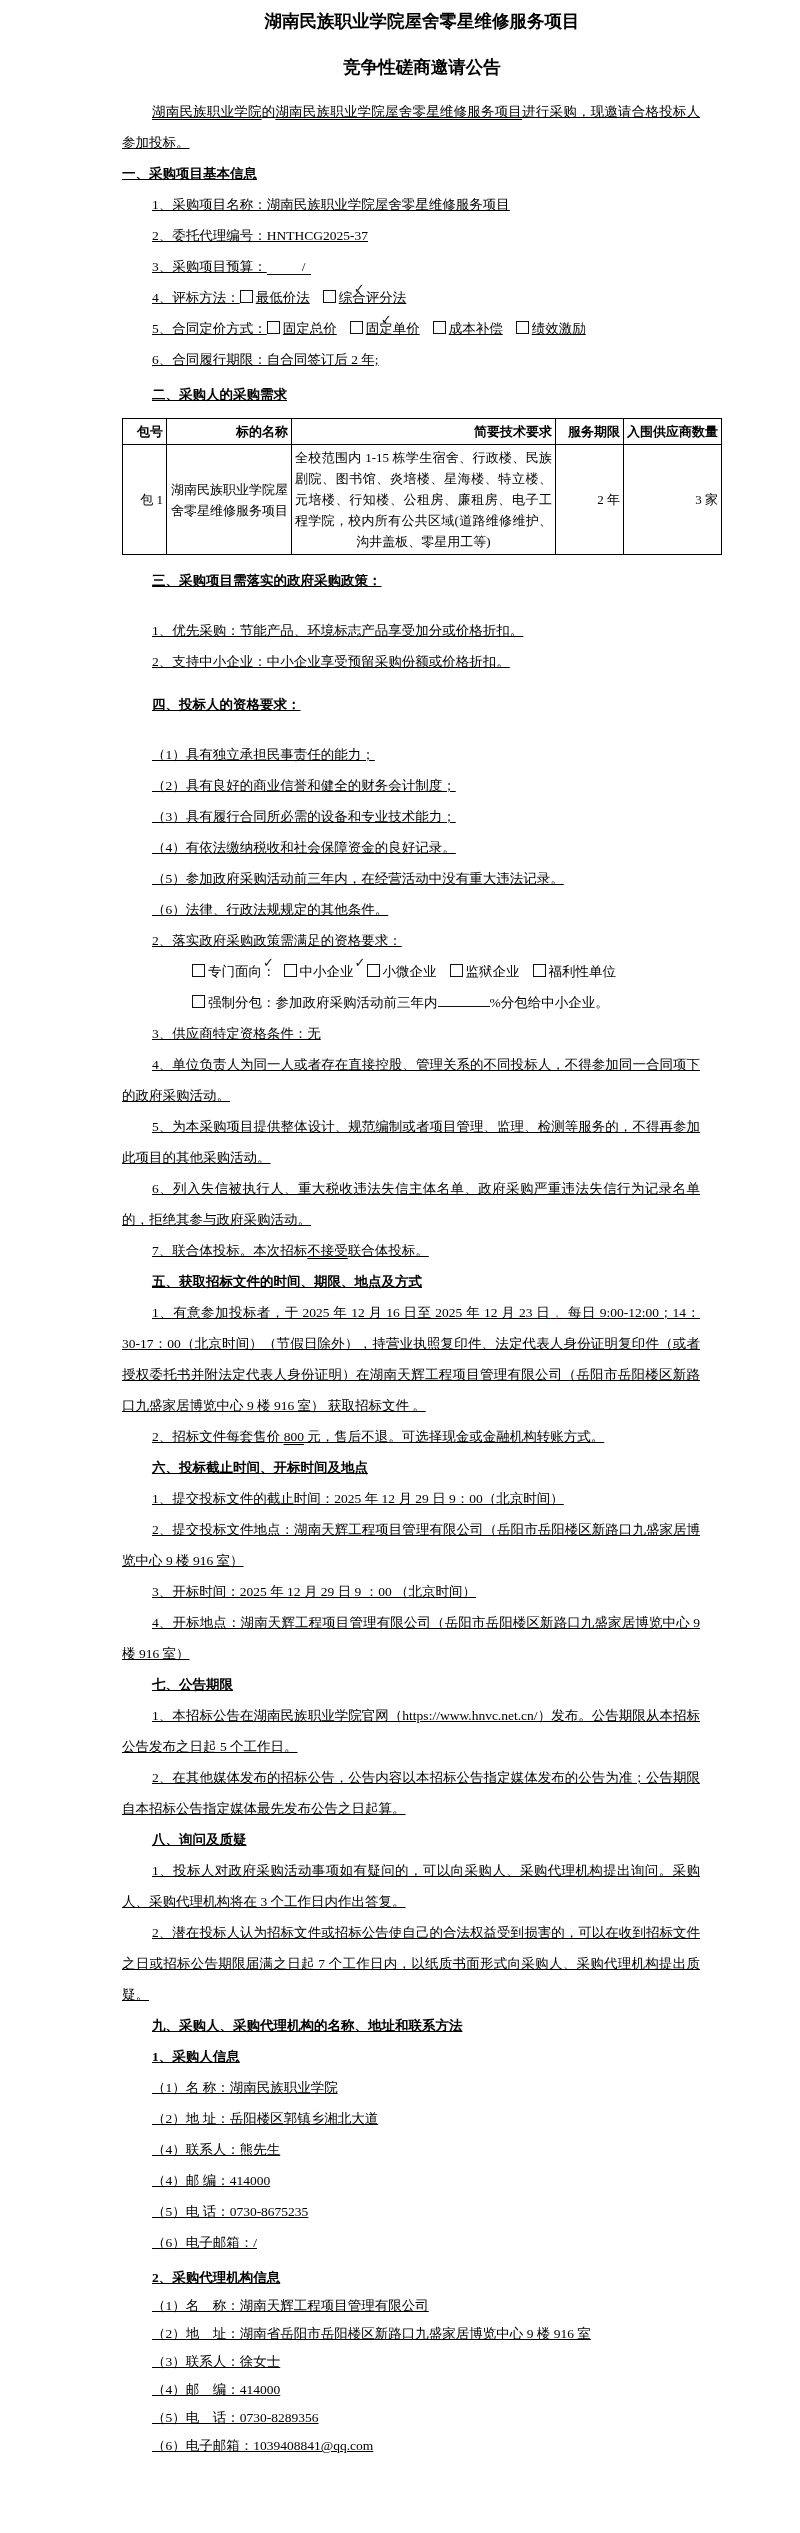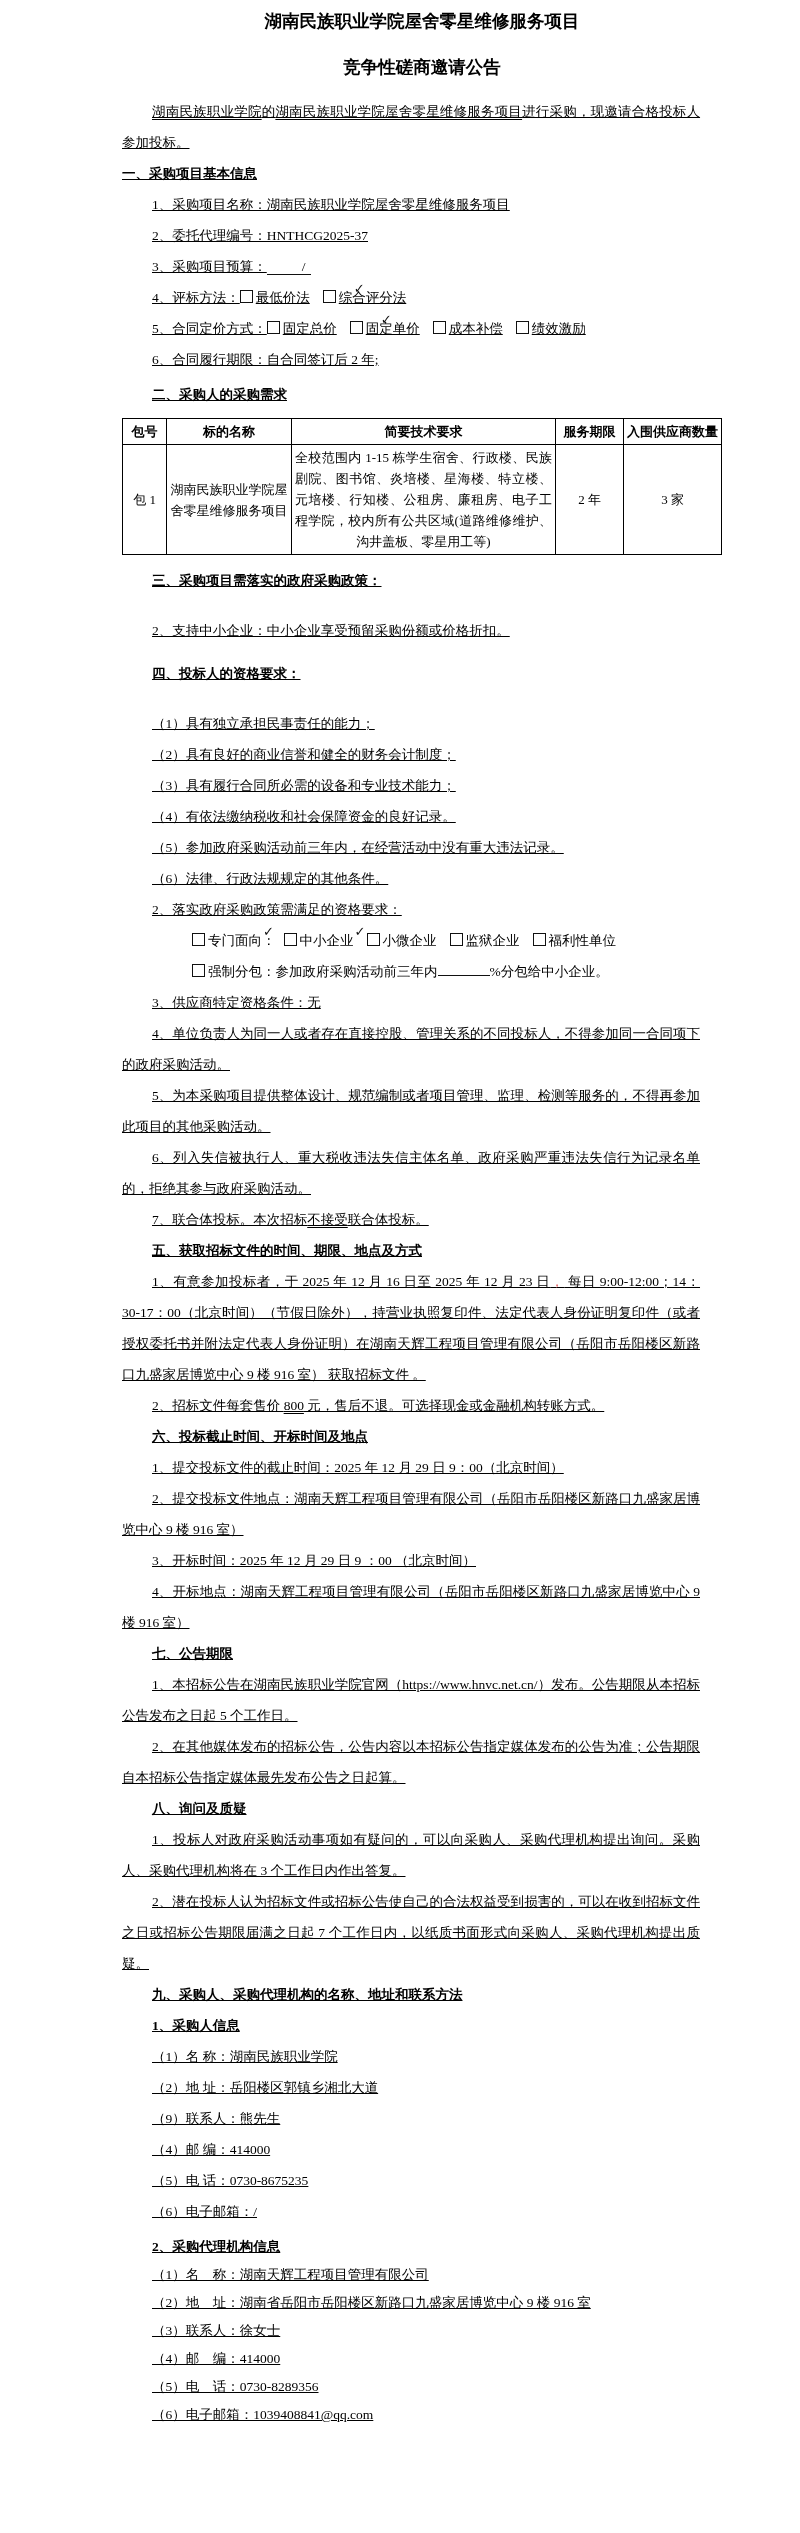--- a/index.html
+++ b/index.html
@@ -22,21 +22,21 @@
   .gap-after{margin-bottom:19px;}
   .mt4{margin-top:4px;}
   .ul{text-decoration:underline;text-underline-offset:3px;}
   .red{color:#e05a5a;}
   .blank-slash{display:inline-block;min-width:44px;text-align:center;border-bottom:1px solid #111;line-height:15px;}
   .blank-line{display:inline-block;width:52px;border-bottom:1px solid #111;height:13px;vertical-align:baseline;}
   .cb{display:inline-block;width:11px;height:11px;border:1.6px solid #111;margin-right:3px;vertical-align:-1px;position:relative;box-sizing:content-box;}
   .cb.on::after{content:"\2713";position:absolute;left:0px;top:-9px;font-size:13px;font-weight:bold;color:#111;font-family:"DejaVu Sans",sans-serif;line-height:13px;}
   .cbgroup{margin-right:13px;white-space:nowrap;}
   table{border-collapse:collapse;table-layout:fixed;width:600px;margin:8px 0 10px 0;}
-  td,th{border:1px solid #000;padding:2px 3px;font-size:13px;line-height:21px;vertical-align:middle;text-align:center;font-weight:normal;}
+  td,th{border:1px solid #000;padding:2px 3px;font-size:13px;line-height:21px;vertical-align:middle;text-align:right;font-weight:normal;}
   th{font-weight:bold;}
   td.tech{text-align:justify;text-align-last:center;}
   .tight{line-height:28px;}
 </style>
 </head>
 <body>
 
 <div class="doc">
 
   <p class="title full">湖南民族职业学院屋舍零星维修服务项目</p>
@@ -74,20 +74,21 @@
       <td>包 1</td>
       <td>湖南民族职业学院屋舍零星维修服务项目</td>
       <td class="tech">全校范围内 1-15 栋学生宿舍、行政楼、民族剧院、图书馆、炎培楼、星海楼、特立楼、元培楼、行知楼、公租房、廉租房、电子工程学院，校内所有公共区域(道路维修维护、沟井盖板、零星用工等)</td>
       <td>2 年</td>
       <td>3 家</td>
     </tr>
   </tbody>
     </table>
 
   <p class="h ind gap-after">三、采购项目需落实的政府采购政策：</p>
+  <p class="ind">1、优先采购：节能产品、环境标志产品享受加分或价格折扣。</p>
   <p class="ind">2、支持中小企业：中小企业享受预留采购份额或价格折扣。</p>
 
   <p class="h ind gap-after" style="margin-top:12px">四、投标人的资格要求：</p>
   <p class="ind">（1）具有独立承担民事责任的能力；</p>
   <p class="ind">（2）具有良好的商业信誉和健全的财务会计制度；</p>
   <p class="ind">（3）具有履行合同所必需的设备和专业技术能力；</p>
   <p class="ind">（4）有依法缴纳税收和社会保障资金的良好记录。</p>
   <p class="ind">（5）参加政府采购活动前三年内，在经营活动中没有重大违法记录。</p>
   <p class="ind">（6）法律、行政法规规定的其他条件。</p>
   <p class="ind">2、落实政府采购政策需满足的资格要求：</p>
@@ -114,21 +115,21 @@
   <p class="ind">2、在其他媒体发布的招标公告，公告内容以本招标公告指定媒体发布的公告为准；公告期限自本招标公告指定媒体最先发布公告之日起算。</p>
 
   <p class="h ind">八、询问及质疑</p>
   <p class="ind">1、投标人对政府采购活动事项如有疑问的，可以向采购人、采购代理机构提出询问。采购人、采购代理机构将在 3 个工作日内作出答复。</p>
   <p class="ind">2、潜在投标人认为招标文件或招标公告使自己的合法权益受到损害的，可以在收到招标文件之日或招标公告期限届满之日起 7 个工作日内，以纸质书面形式向采购人、采购代理机构提出质疑。</p>
 
   <p class="h ind">九、采购人、采购代理机构的名称、地址和联系方法</p>
   <p class="h ind">1、采购人信息</p>
   <p class="ind">（1）名 称：湖南民族职业学院</p>
   <p class="ind">（2）地 址：岳阳楼区郭镇乡湘北大道</p>
-  <p class="ind">（9）联系人：熊先生</p>
+  <p class="ind">（4）联系人：熊先生</p>
   <p class="ind">（4）邮 编：414000</p>
   <p class="ind">（5）电 话：0730-8675235</p>
   <p class="ind">（6）电子邮箱：/</p>
 
   <div class="tight" style="margin-top:6px">
     <p class="h ind">2、采购代理机构信息</p>
     <p class="ind">（1）名　称：湖南天辉工程项目管理有限公司</p>
     <p class="ind">（2）地　址：湖南省岳阳市岳阳楼区新路口九盛家居博览中心 9 楼 916 室</p>
     <p class="ind">（3）联系人：徐女士</p>
     <p class="ind">（4）邮　编：414000</p>

